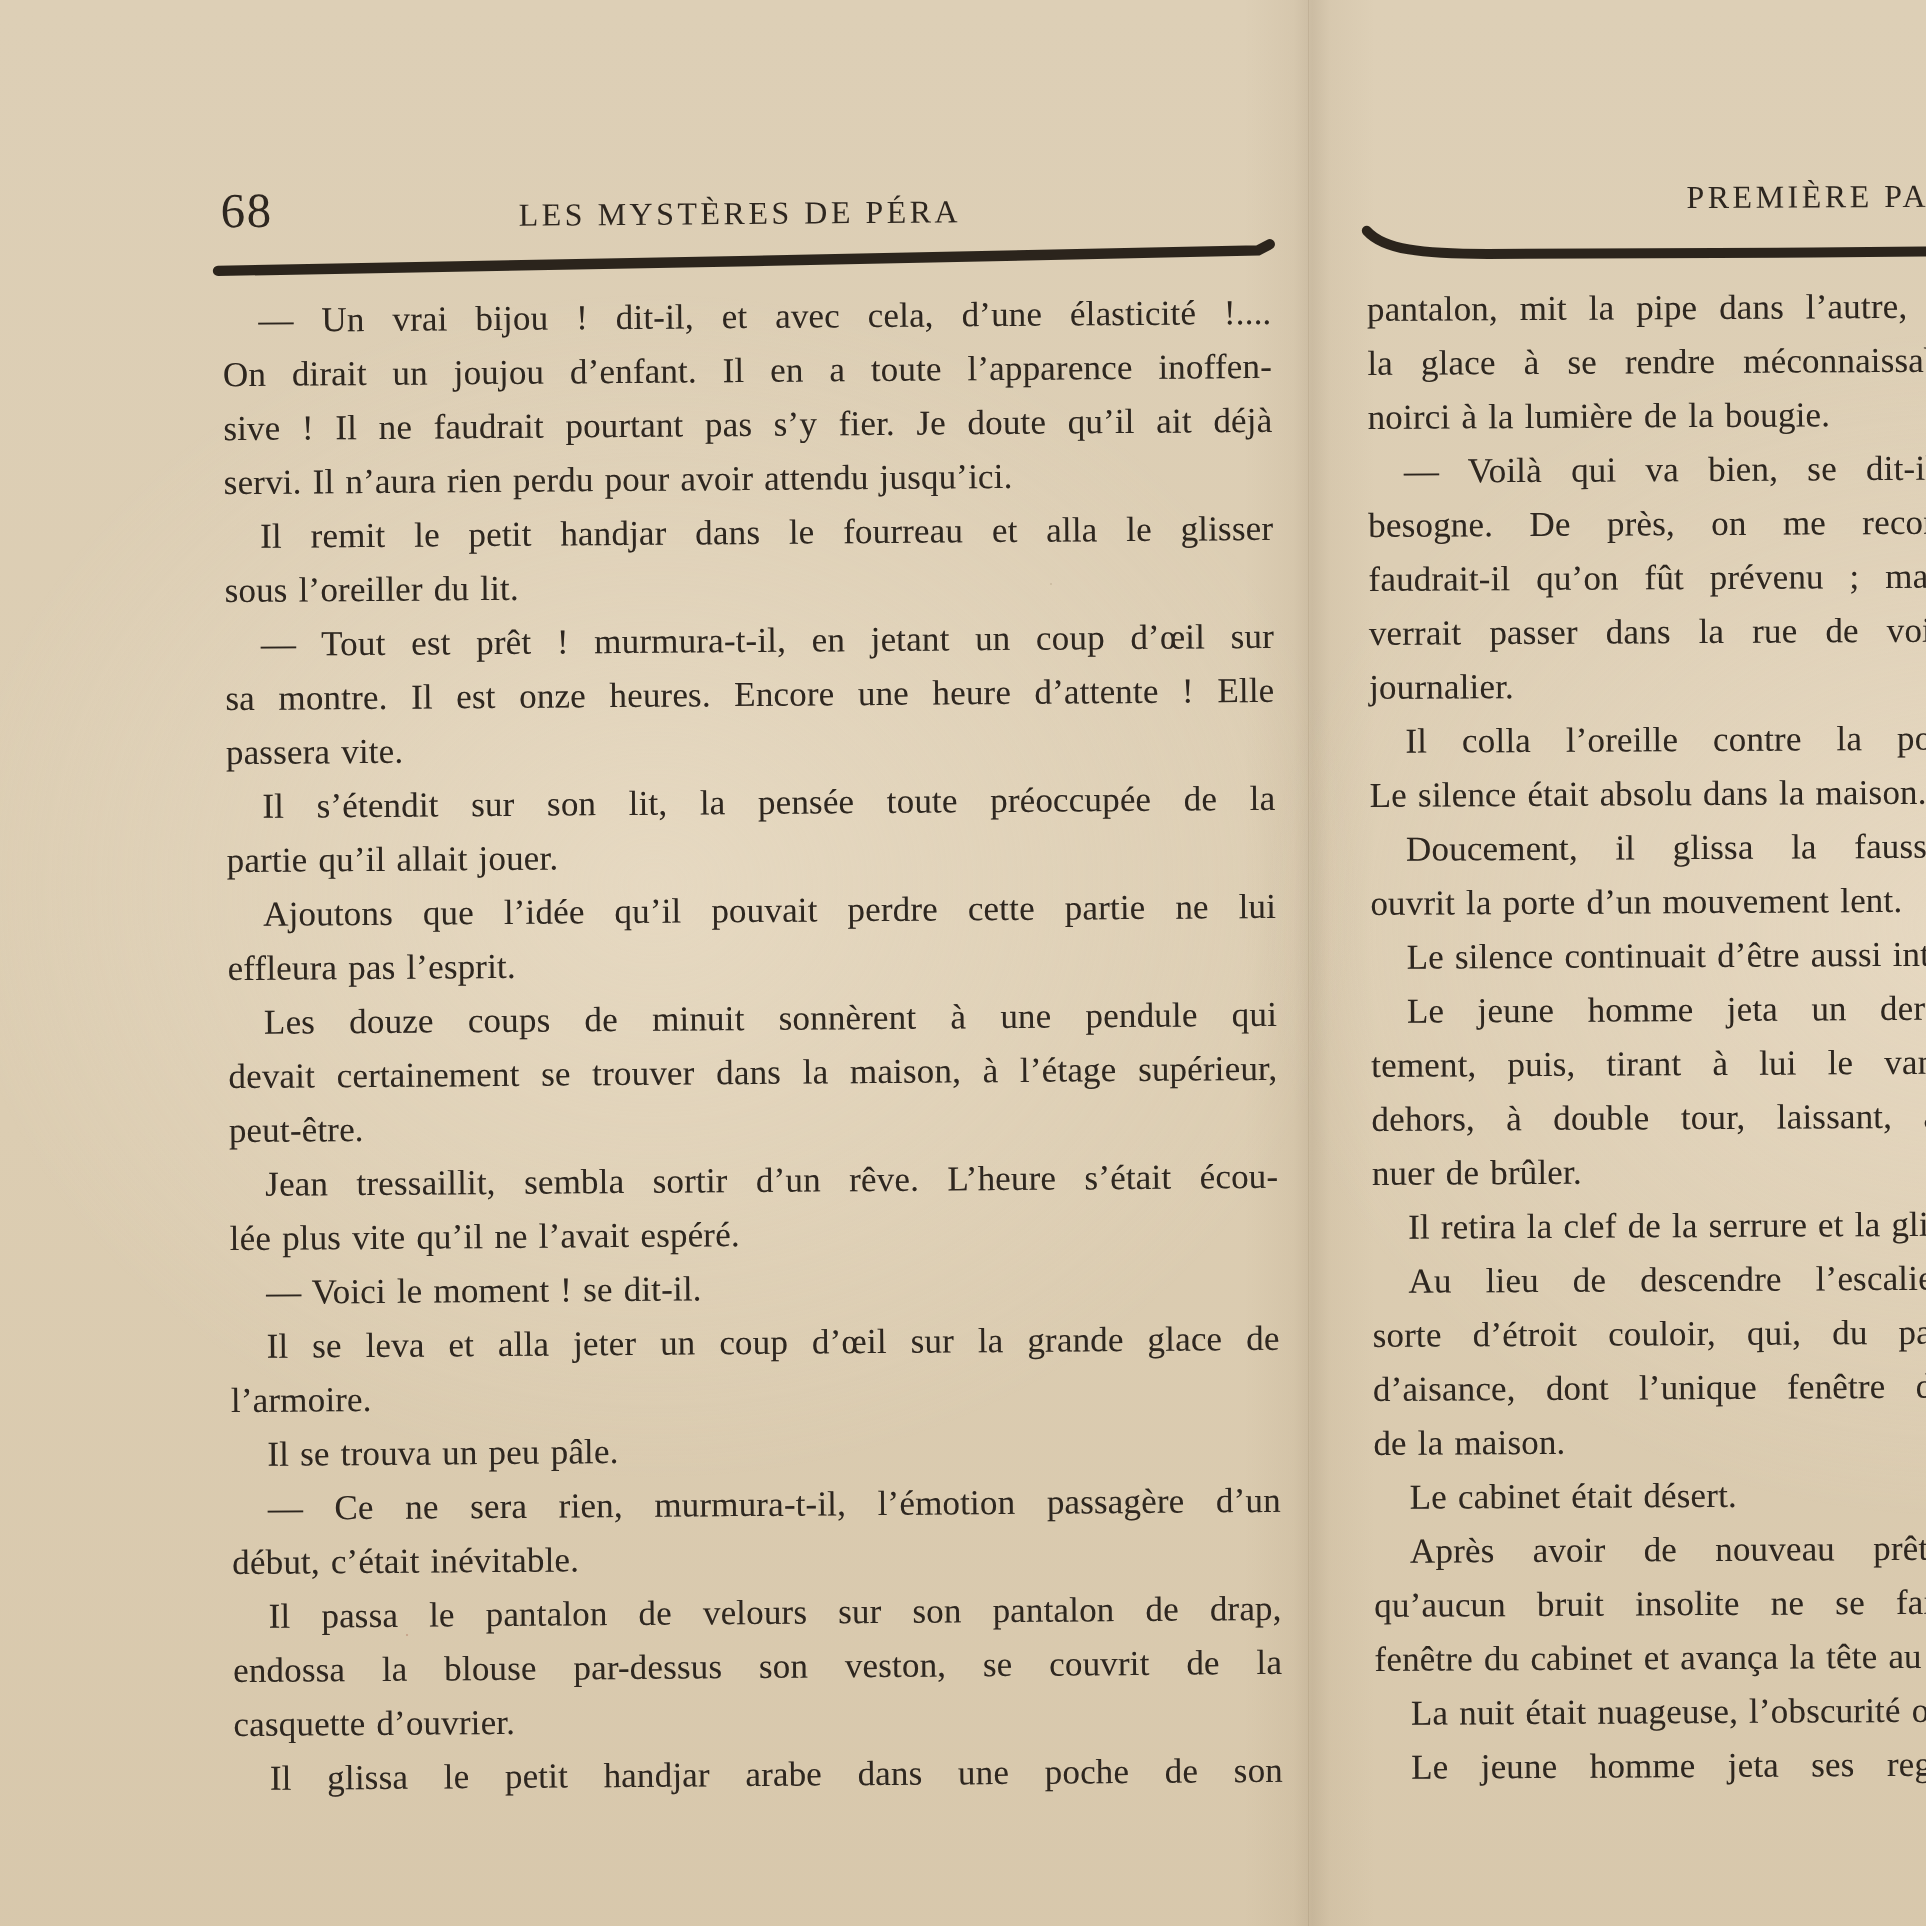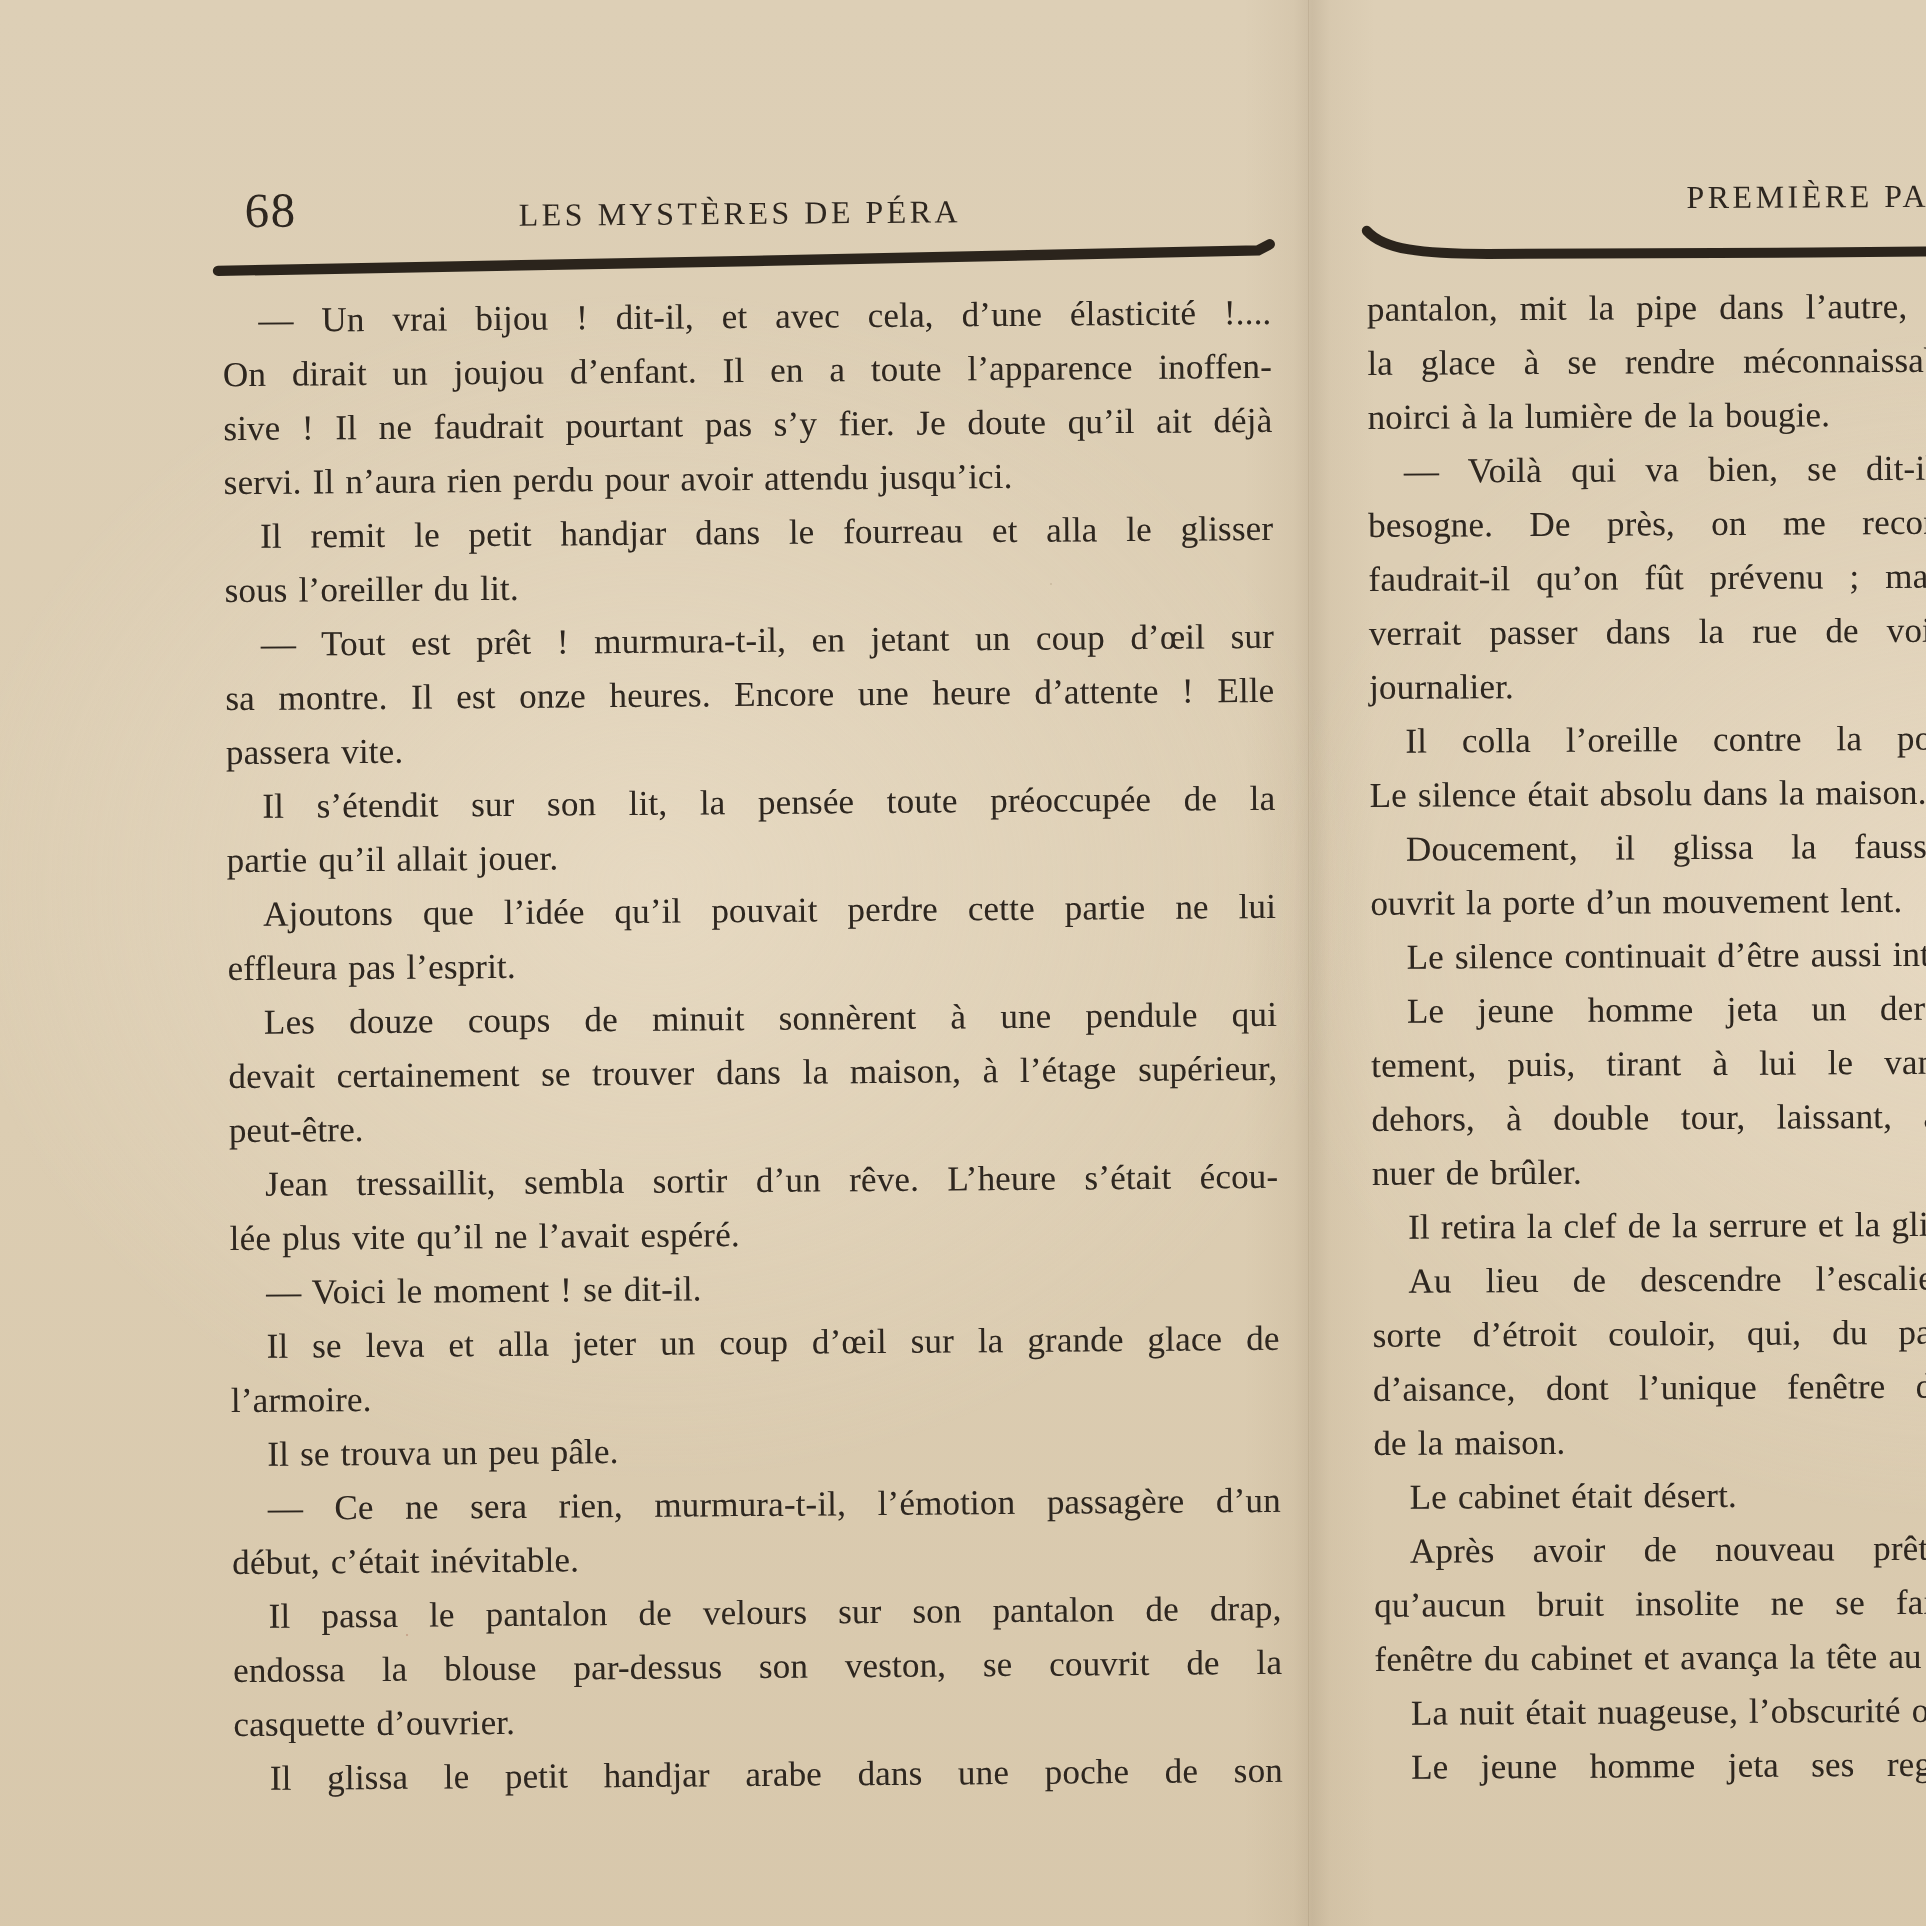--- a/index.html
+++ b/index.html
@@ -48,21 +48,20 @@
 
   .page-content{position:absolute;top:0;left:0;width:2625px;height:2043px;}
   .page-content.left{transform:rotate(-.45deg);transform-origin:751px 1021px;}
   .page-content.right{transform:rotate(-.32deg);transform-origin:1888px 1021px;}
 
   .pageno{
     position:absolute;
     font-size:49px;
     letter-spacing:1.5px;
     color:var(--ink);
-    margin-left:24px;
   }
   .pageno.left{left:227px;top:178px;}
 
   .running{
     position:absolute;
     font-size:32px;
     letter-spacing:3.5px;
     white-space:nowrap;
     color:var(--ink);
   }

